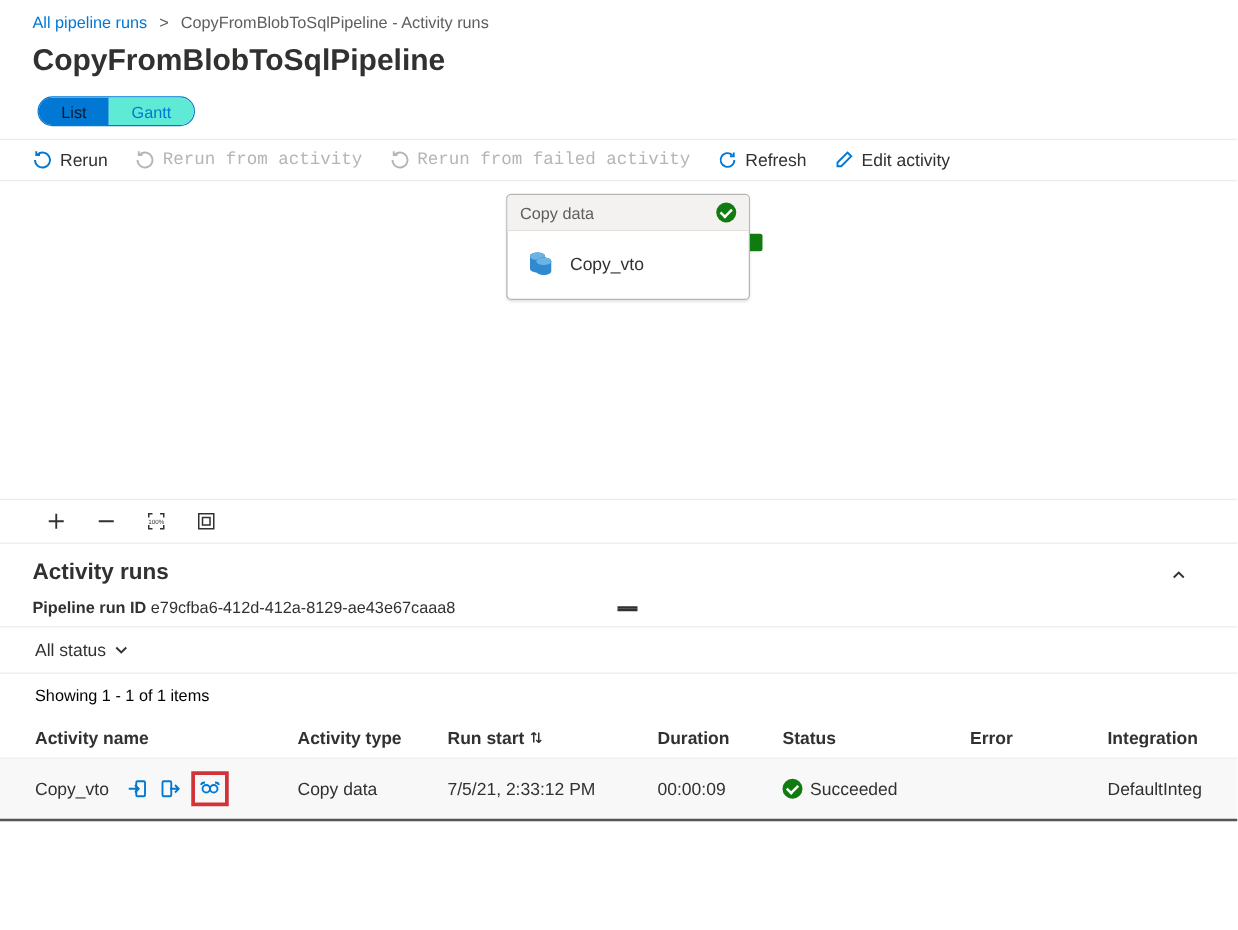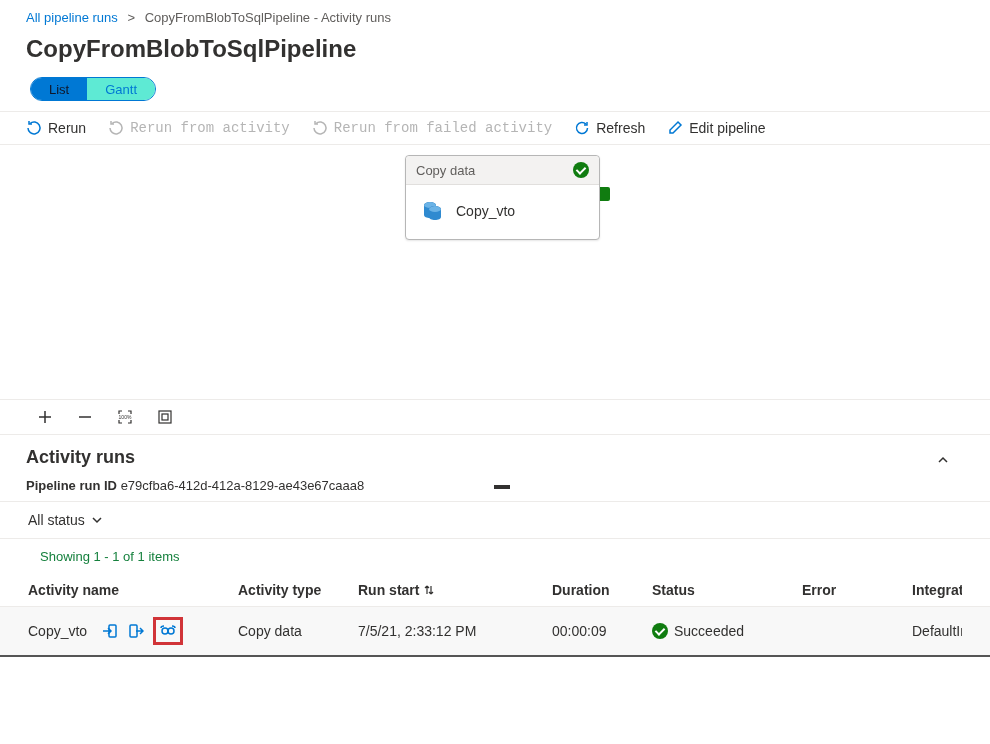--- a/index.html
+++ b/index.html
@@ -182,23 +182,23 @@
     border-top: 1px solid #edebe9;
     border-bottom: 1px solid #edebe9;
     margin: 8px -26px 0 -26px;
     padding: 10px 28px;
     font-size: 14px;
     display: flex;
     align-items: center;
     gap: 6px;
   }
   .showing {
-    padding: 10px 40px;
+    padding: 10px 28px;
     font-size: 13px;
-    color: #15803d;
+    color: #000000;
     margin: 0 -26px;
   }
 
   .grid {
     margin: 0 0 0 0;
   }
   .grid-header {
     display: flex;
     padding: 8px 28px;
     font-size: 14px;
@@ -211,21 +211,21 @@
     display: flex;
     align-items: center;
     padding: 10px 28px;
     font-size: 14px;
     background: #f8f8f8;
     margin: 0 -26px;
     border-bottom: 2px solid #555;
   }
   .col-name { width: 210px; display:flex; align-items:center; }
   .col-type { width: 120px; }
-  .col-start { width: 194px; display: flex; align-items: center; gap: 4px;}
+  .col-start { width: 168px; display: flex; align-items: center; gap: 4px;}
   .col-dur { width: 100px; }
   .col-status { width: 150px; display:flex; align-items:center; gap:6px; }
   .col-err { width: 110px; }
   .col-ir { flex: 1; white-space: nowrap; overflow: hidden; }
 
   .row-actions {
     display: inline-flex;
     gap: 8px;
     margin-left: 14px;
     align-items: center;
@@ -290,21 +290,21 @@
     <svg class="tb-icon" viewBox="0 0 16 16" fill="none" stroke="#0078d4" stroke-width="1.5">
         <path d="M13.5 8a5.5 5.5 0 1 1-1.6-3.9"></path>
         <path d="M13 2v3h-3"></path>
       </svg>
     <span>Refresh</span>
   </div>
   <div class="tb-btn primary-blue">
     <svg class="tb-icon" viewBox="0 0 16 16" fill="none" stroke="#0078d4" stroke-width="1.5">
         <path d="M11 2l3 3-8 8H3v-3l8-8z"></path>
       </svg>
-    <span>Edit pipeline</span>
+    <span>Edit activity</span>
   </div>
 </div>
 
 <div class="canvas-area">
   <div class="activity-card">
     <div class="card-header">
       <span>Copy data</span>
       <span class="check-circle"></span>
     </div>
     <div class="card-body">

